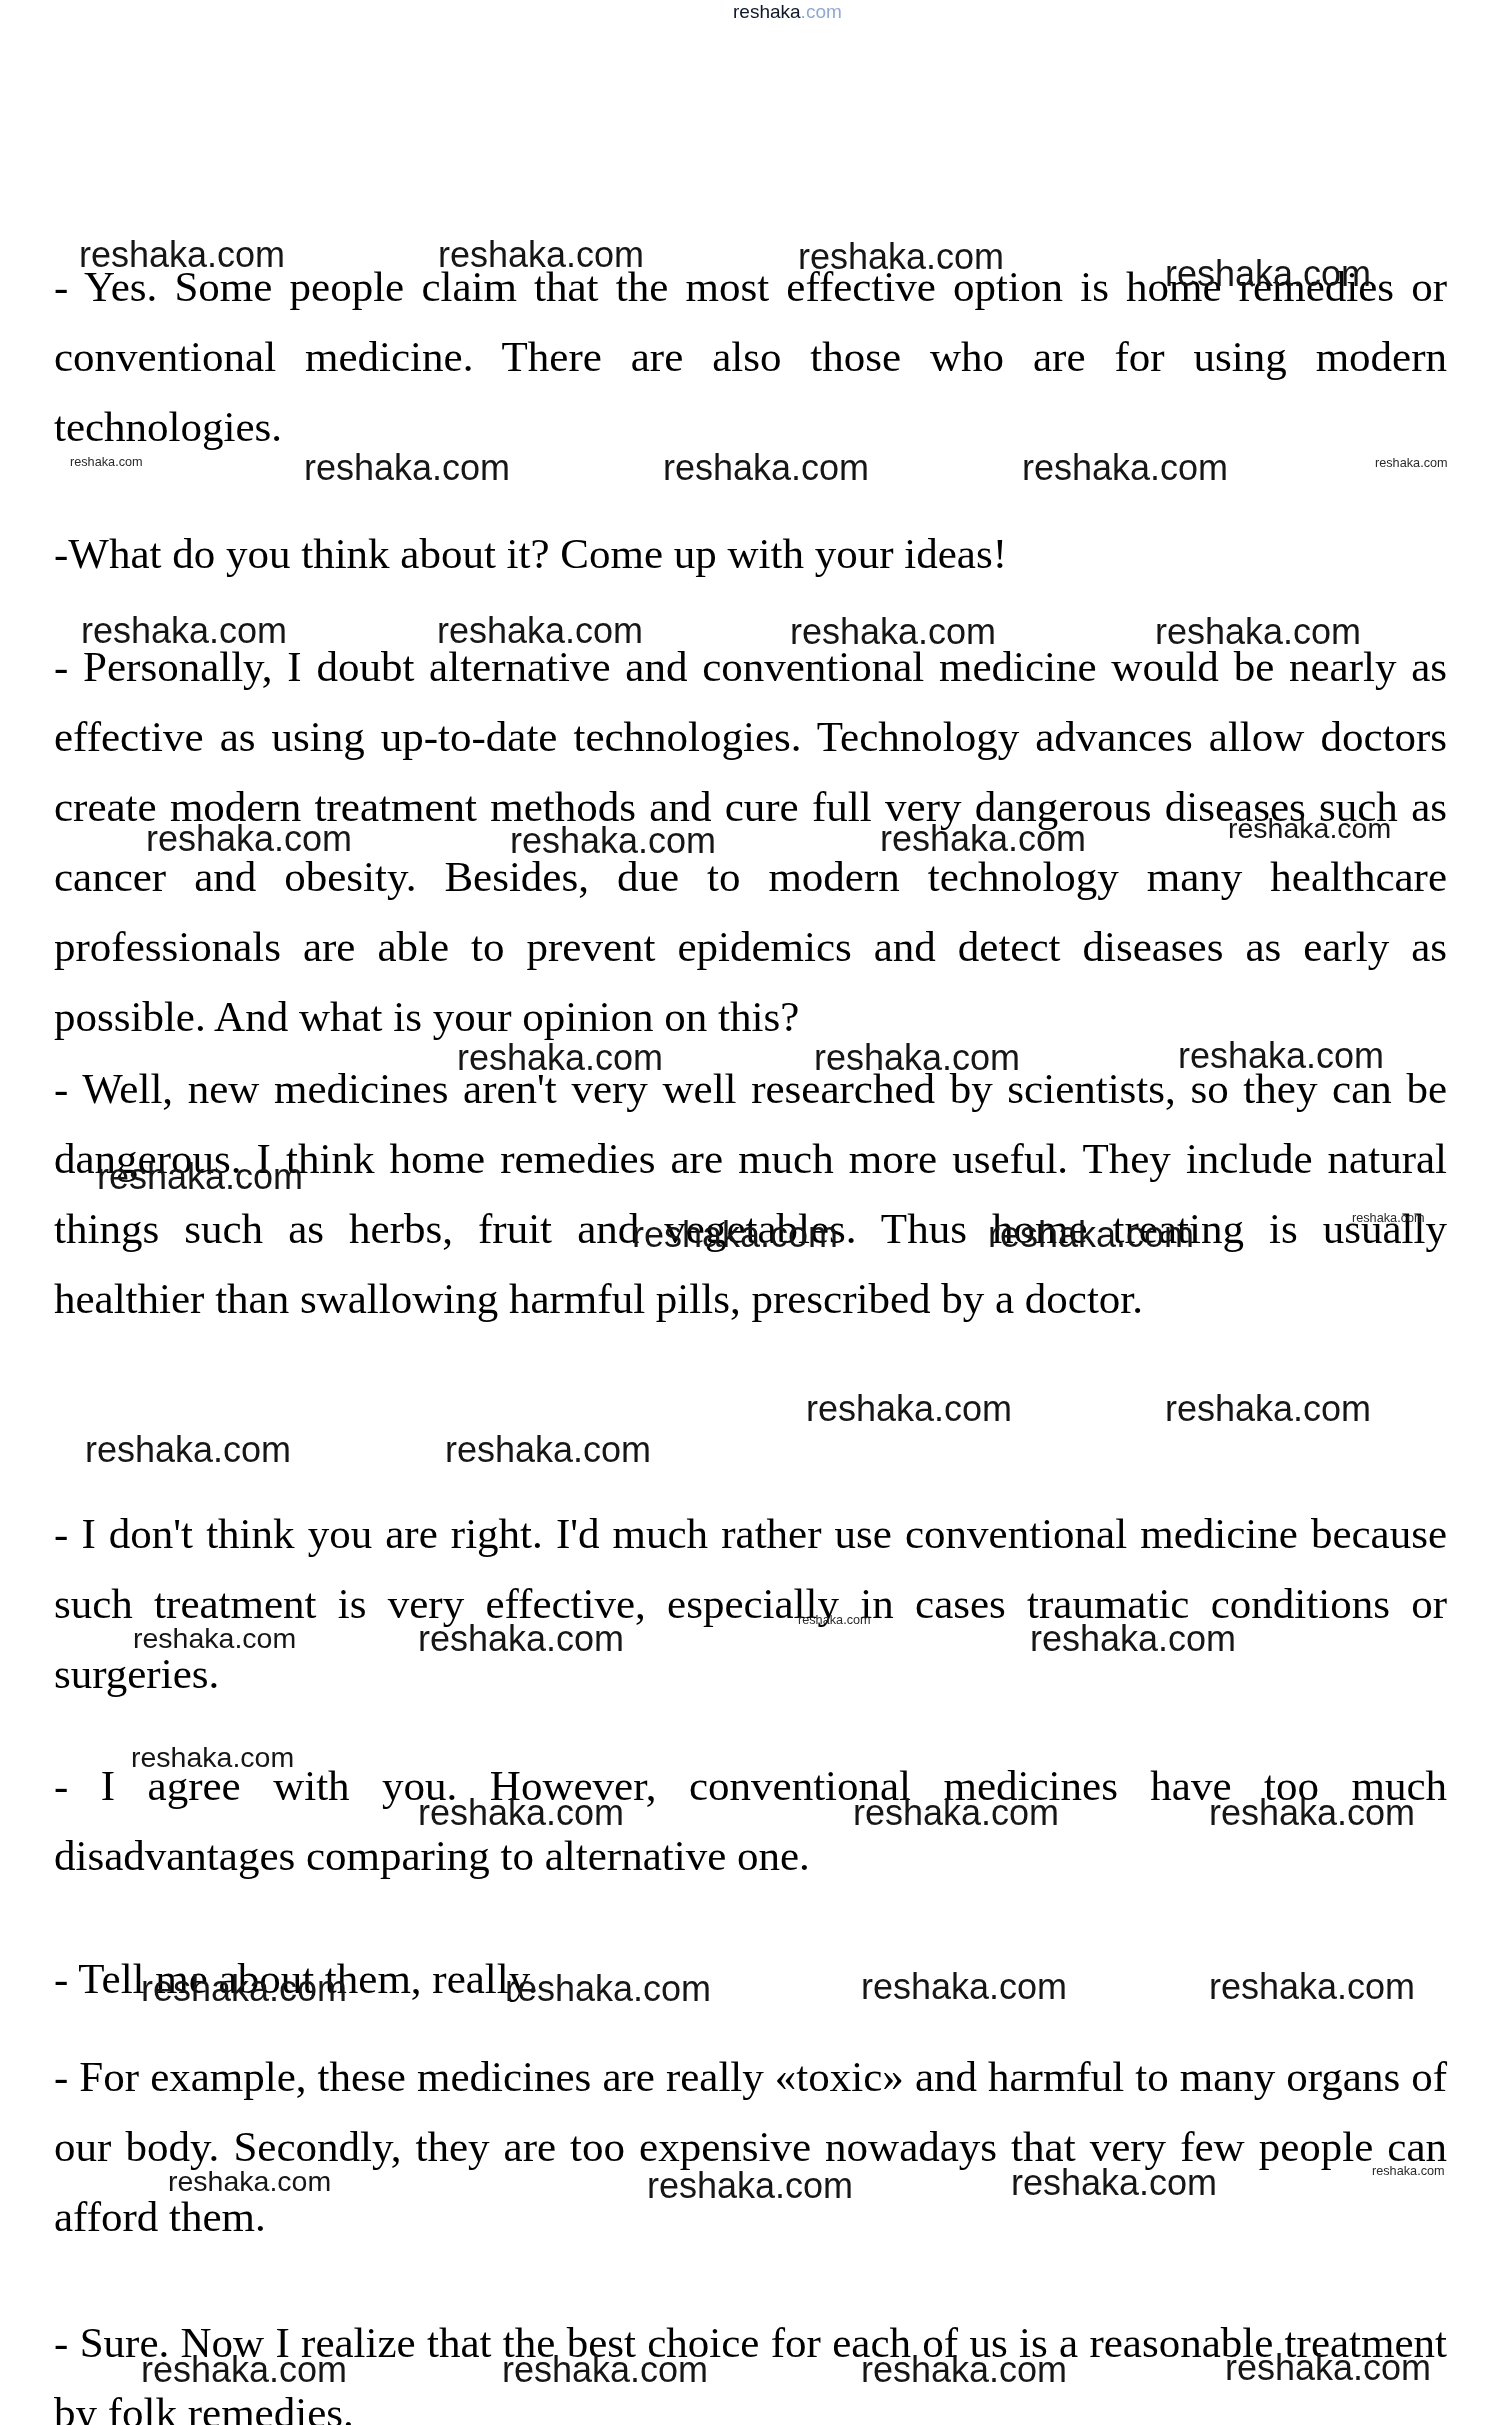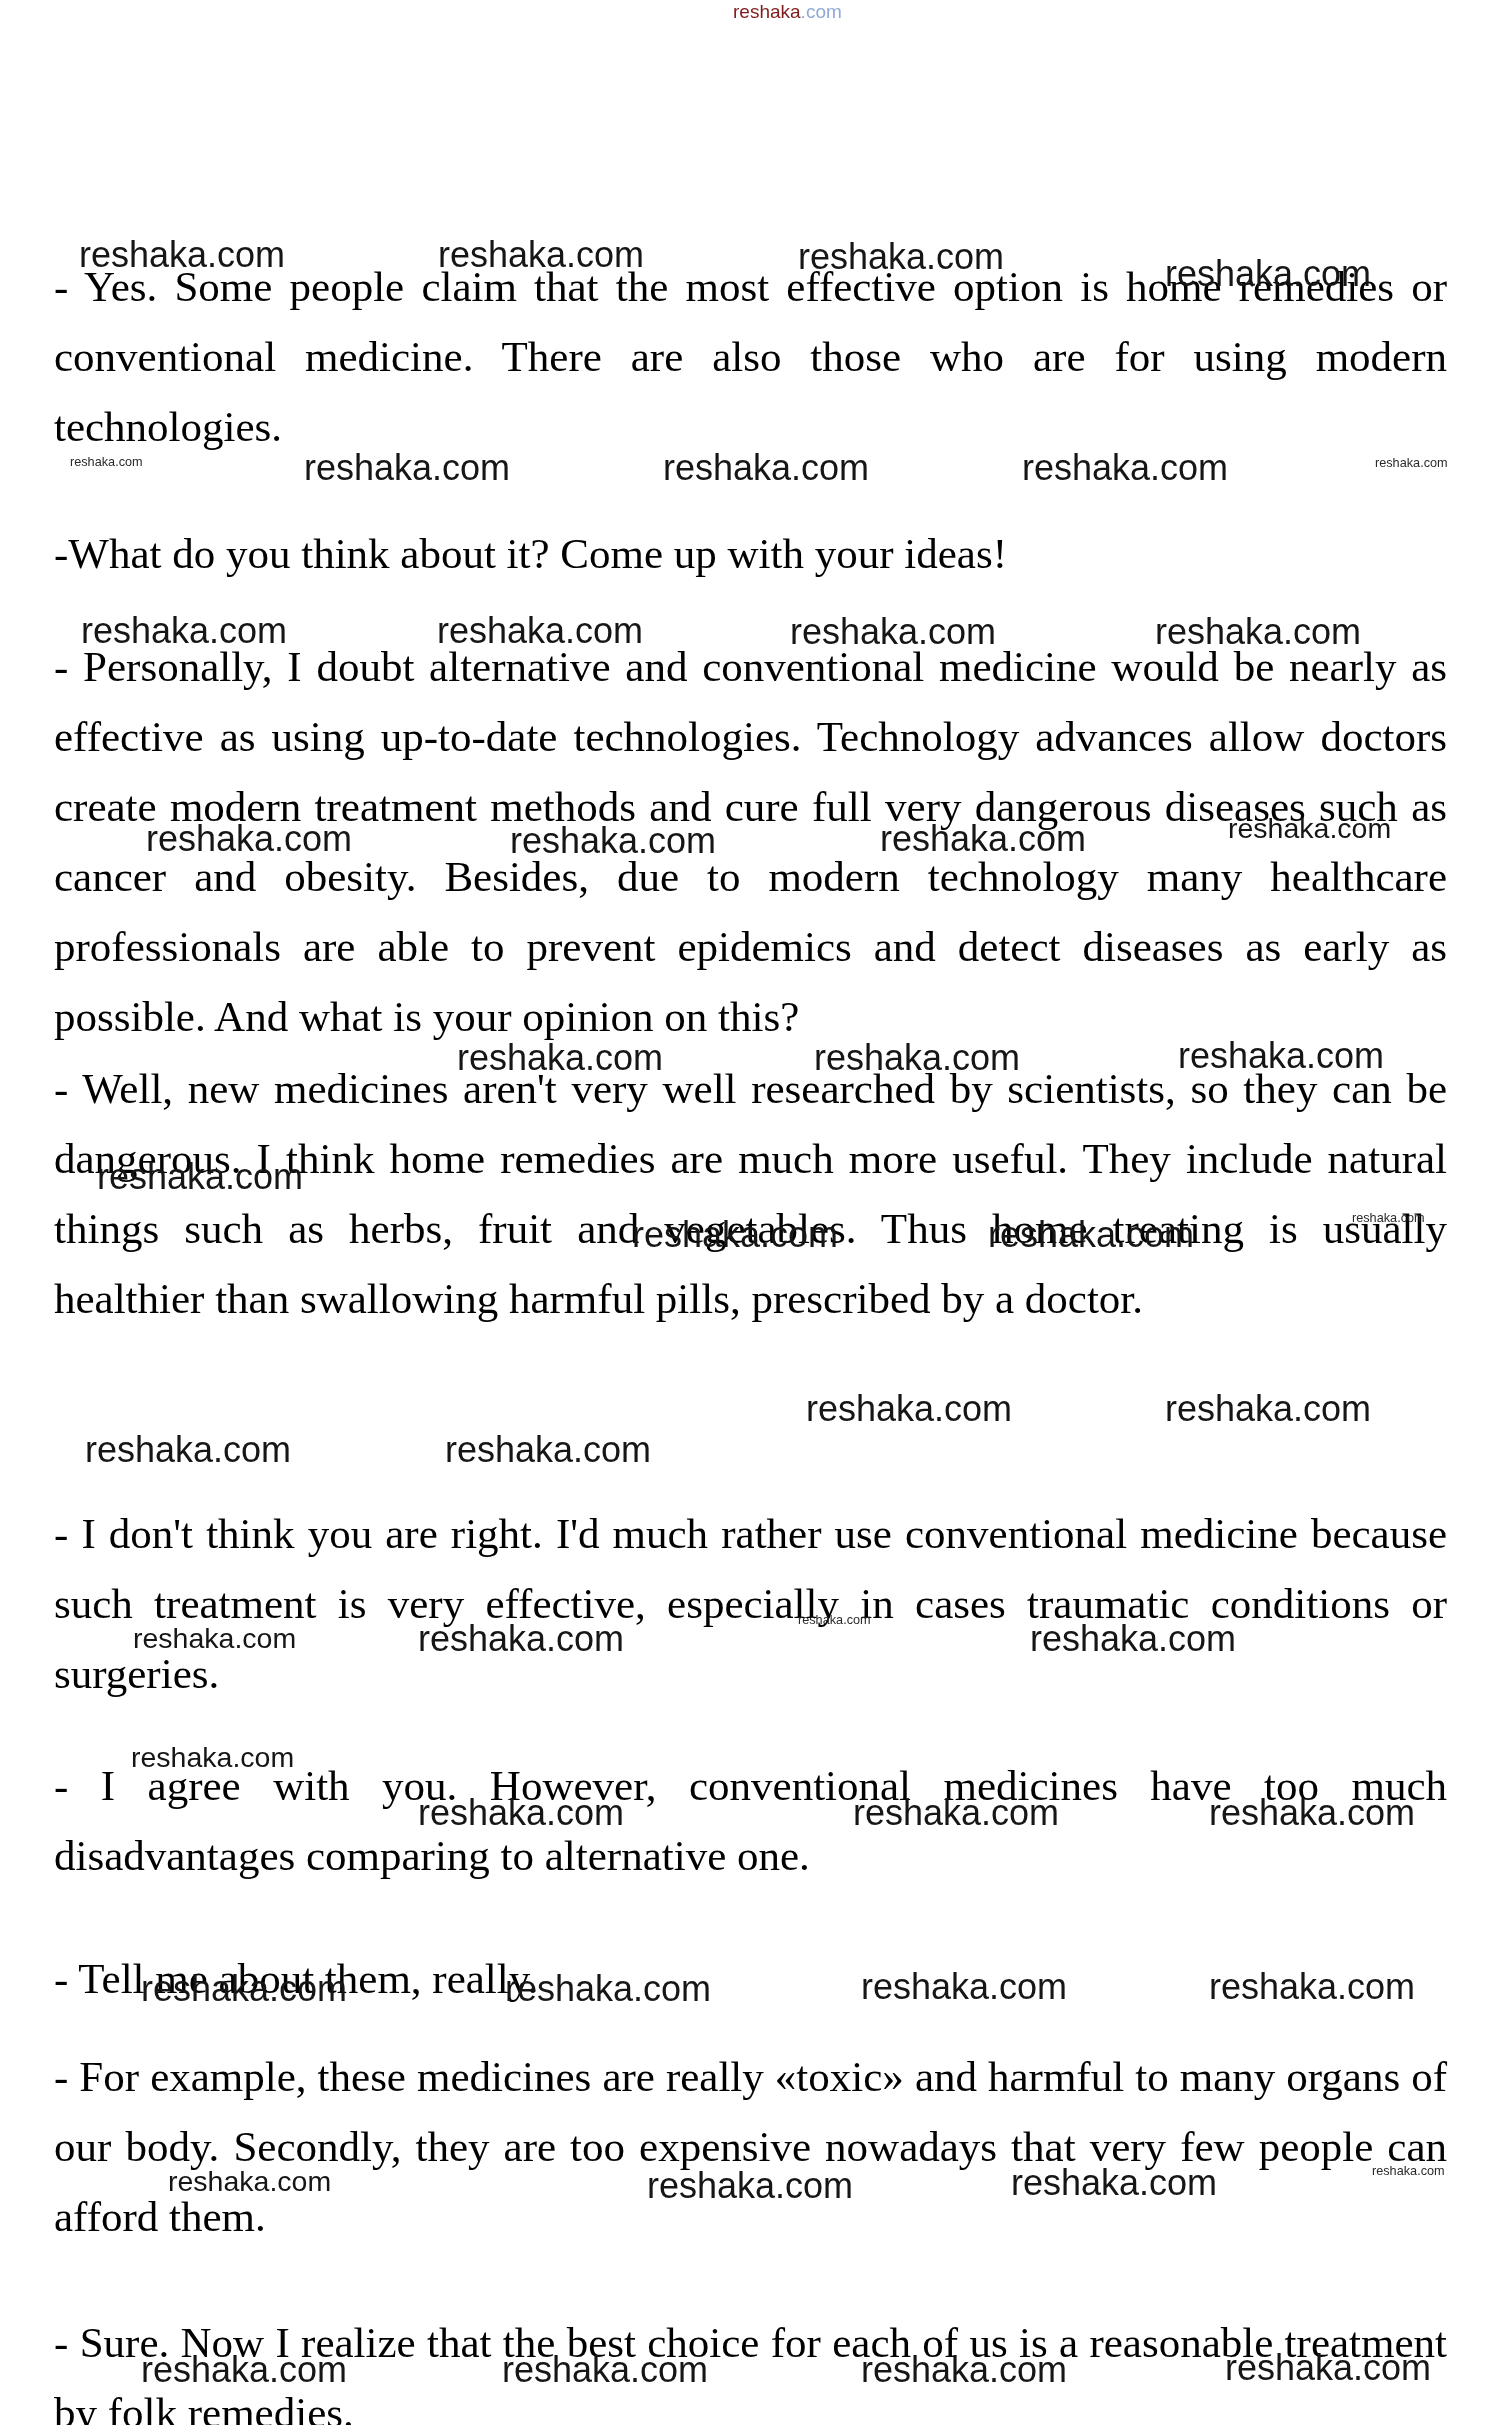--- a/index.html
+++ b/index.html
@@ -35,21 +35,21 @@
   .wm-top {
     position: absolute;
     left: 733px;
     top: 1.6px;
     font-family: "Liberation Sans", sans-serif;
     font-size: 19px;
     white-space: nowrap;
     filter: blur(0.5px);
     line-height: 1;
   }
-  .wm-top .p1 { color: #7f1d1d; }
+  .wm-top .p1 { color: #0f172a; }
   .wm-top .p2 { color: #8fa8d8; }
 </style>
 </head>
 <body>
 
 <div class="page">
 
   <p class="para" style="top:252px">- Yes. Some people claim that the most effective option is home remedies or conventional medicine. There are also those who are for using modern technologies.</p>
   <p class="para" style="top:519px">-What do you think about it? Come up with your ideas!</p>
   <p class="para" style="top:632px">- Personally, I doubt alternative and conventional medicine would be nearly as effective as using up-to-date technologies. Technology advances allow doctors create modern treatment methods and cure full very dangerous diseases such as cancer and obesity. Besides, due to modern technology many healthcare professionals are able to prevent epidemics and detect diseases as early as possible. And what is your opinion on this?</p>

